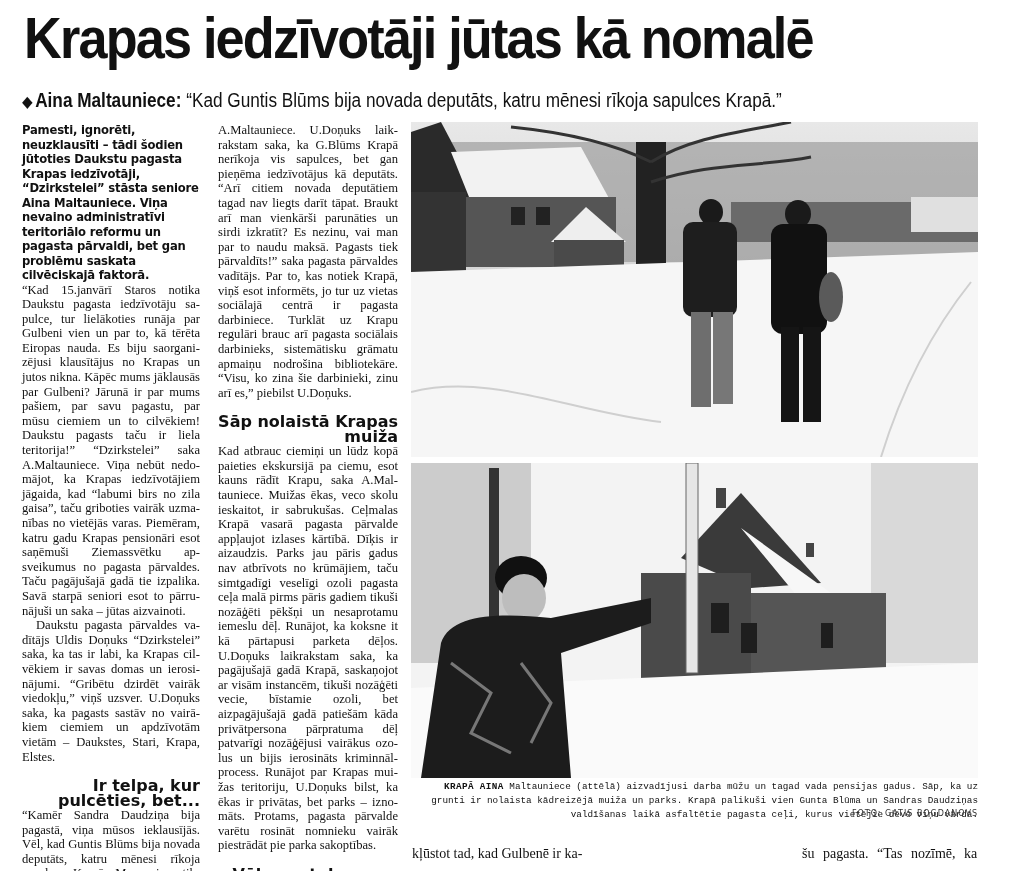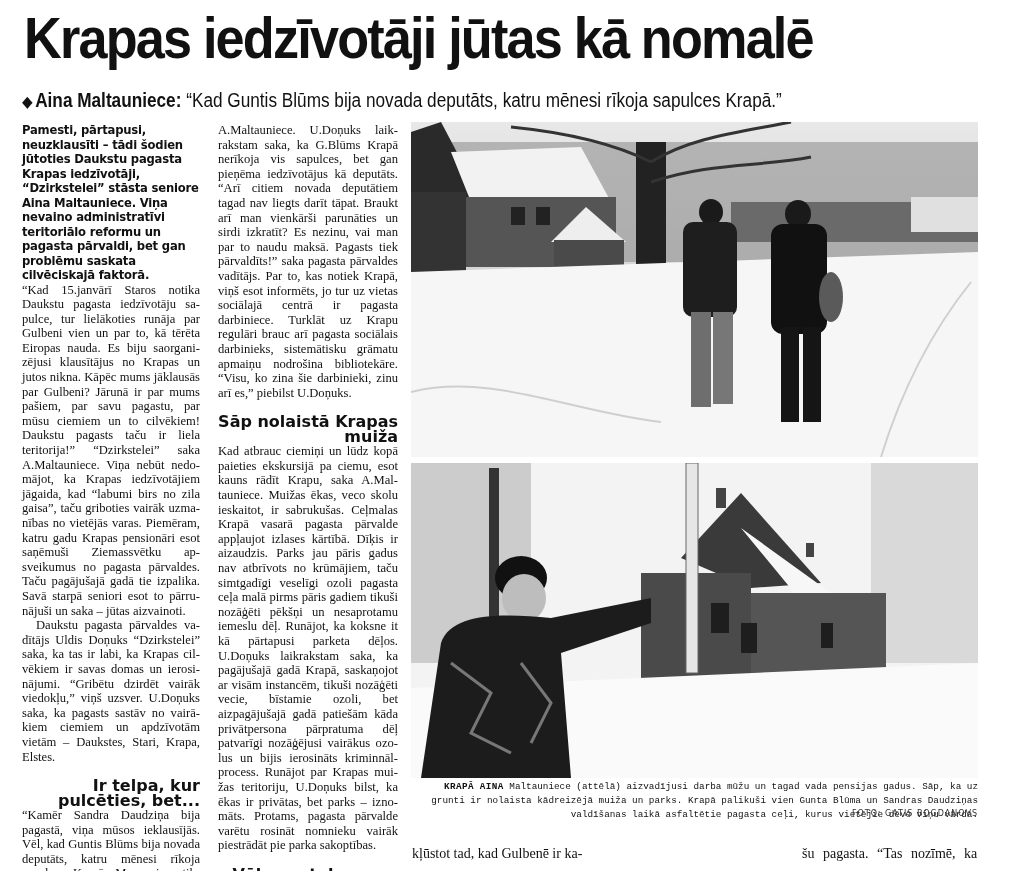--- a/index.html
+++ b/index.html
@@ -30,21 +30,21 @@
 </head>
 <body>
 
 <div class="headline">Krapas iedzīvotāji jūtas kā nomalē</div>
 
 <div class="subhead">
   <span class="diamond">◆</span><span class="speaker">Aina Maltauniece:</span><span> “Kad Guntis Blūms bija novada deputāts, katru mēnesi rīkoja sapulces Krapā.”</span>
 </div>
 
 <div class="col col1">
-  <p class="lead">Pamesti, pārtapusi, neuzklausī­ti – tādi šodien jūtoties Daukstu pagasta Krapas iedzīvotāji, “Dzirkstelei” stāsta seniore Aina Mal­tauniece. Viņa nevaino admi­nistratīvi teritoriālo reformu un pagasta pārvaldi, bet gan problēmu saskata cilvēciskajā faktorā.</p>
+  <p class="lead">Pamesti, ignorēti, neuzklausī­ti – tādi šodien jūtoties Daukstu pagasta Krapas iedzīvotāji, “Dzirkstelei” stāsta seniore Aina Mal­tauniece. Viņa nevaino admi­nistratīvi teritoriālo reformu un pagasta pārvaldi, bet gan problēmu saskata cilvēciskajā faktorā.</p>
   <p>“Kad 15.janvārī Staros notika Daukstu pagasta iedzīvotāju sa­pulce, tur lielākoties runāja par Gulbeni vien un par to, kā tērēta Eiropas nauda. Es biju saorgani­zējusi klausītājus no Krapas un jutos nikna. Kāpēc mums jāklau­sās par Gulbeni? Jārunā ir par mums pašiem, par savu pagastu, par mūsu ciemiem un to cilvē­kiem! Daukstu pagasts taču ir lie­la teritorija!” “Dzirkstelei” saka A.Maltauniece. Viņa nebūt nedo­mājot, ka Krapas iedzīvotājiem jāgaida, kad “labumi birs no zila gaisa”, taču griboties vairāk uzma­nības no vietējās varas. Piemēram, katru gadu Krapas pensionāri esot saņēmuši Ziemassvētku ap­sveikumus no pagasta pārvaldes. Taču pagājušajā gadā tie izpalika. Savā starpā seniori esot to pārru­nājuši un saka – jūtas aizvainoti.</p>
   <p class="indent">Daukstu pagasta pārvaldes va­dītājs Uldis Doņuks “Dzirkstelei” saka, ka tas ir labi, ka Krapas cil­vēkiem ir savas domas un ierosi­nājumi. “Gribētu dzirdēt vairāk viedokļu,” viņš uzsver. U.Doņuks saka, ka pagasts sastāv no vairā­kiem ciemiem un apdzīvotām vietām – Daukstes, Stari, Krapa, Elstes.</p>
   <p class="subhd">Ir telpa, kur pulcēties, bet...</p>
   <p>“Kamēr Sandra Daudziņa bija pagastā, viņa mūsos ieklausījās. Vēl, kad Guntis Blūms bija nova­da deputāts, katru mēnesi rīkoja sapulces Krapā. Mums ir satik­šanās telpa, kur Krapas ļaudīm</p>
 </div>
 
 <div class="col col2">
   <p>A.Maltauniece. U.Doņuks laik­rakstam saka, ka G.Blūms Krapā nerīkoja vis sapulces, bet gan pieņēma iedzīvotājus kā depu­tāts. “Arī citiem novada deputā­tiem tagad nav liegts darīt tāpat. Braukt arī man vienkārši paru­nāties un sirdi izkratīt? Es nezi­nu, vai man par to naudu maksā. Pagasts tiek pārvaldīts!” saka pa­gasta pārvaldes vadītājs. Par to, kas notiek Krapā, viņš esot in­formēts, jo tur uz vietas sociālajā centrā ir pagasta darbiniece. Turklāt uz Krapu regulāri brauc arī pagasta sociālais darbinieks, sistemātisku grāmatu apmaiņu nodrošina bibliotekāre. “Visu, ko zina šie darbinieki, zinu arī es,” piebilst U.Doņuks.</p>
   <p class="subhd">Sāp nolaistā Krapas muiža</p>
   <p>Kad atbrauc ciemiņi un lūdz kopā paieties ekskursijā pa ciemu, esot kauns rādīt Krapu, saka A.Mal­tauniece. Muižas ēkas, veco skolu ieskaitot, ir sabrukušas. Ceļmalas Krapā vasarā pagasta pārvalde appļaujot izlases kārtībā. Dīķis ir aizaudzis. Parks jau pāris gadus nav atbrīvots no krūmājiem, taču simtgadīgi veselīgi ozoli pagasta ceļa malā pirms pāris gadiem ti­kuši nozāģēti pēkšņi un nesapro­tamu iemeslu dēļ. Runājot, ka koksne it kā pārtapusi parketa dē­ļos. U.Doņuks laikrakstam saka, ka pagājušajā gadā Krapā, saska­ņojot ar visām instancēm, tikuši nozāģēti vecie, bīstamie ozoli, bet aizpagājušajā gadā patiešām kāda privātpersona pārpratuma dēļ patvarīgi nozāģējusi vairākus ozo­lus un bijis ierosināts kriminnāl­process. Runājot par Krapas mui­žas teritoriju, U.Doņuks bilst, ka ēkas ir privātas, bet parks – izno­māts. Protams, pagasta pārvalde varētu rosināt nomnieku vairāk piestrādāt pie parka sakoptības.</p>

